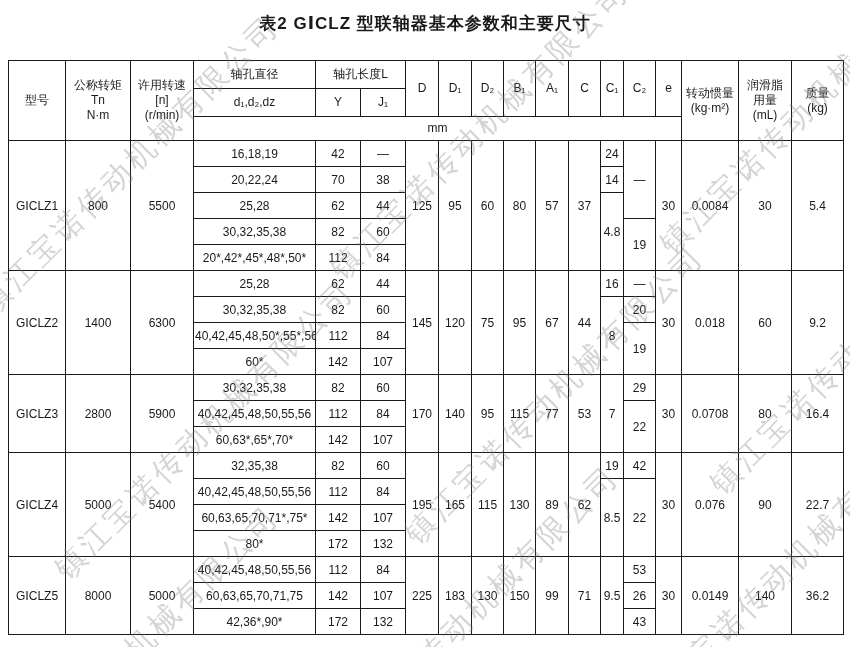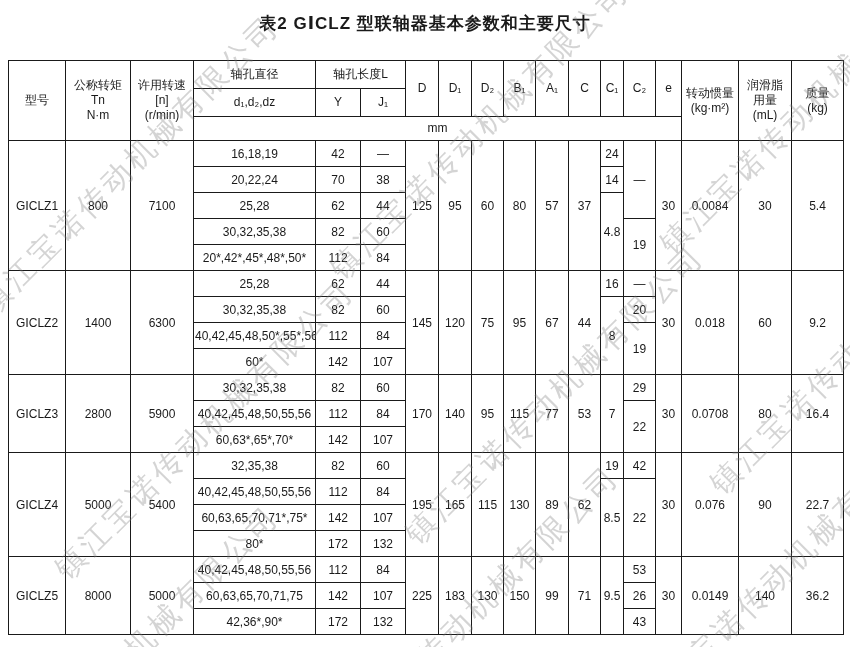--- a/index.html
+++ b/index.html
@@ -96,21 +96,21 @@
       <th>J₁</th>
     </tr>
     <tr class="hu">
       <th colspan="12">mm</th>
     </tr>
   </thead>
   <tbody id="tbody">
       <tr>
         <td rowspan="5">GⅠCLZ1</td>
         <td rowspan="5">800</td>
-        <td rowspan="5">7100</td>
+        <td rowspan="5">5500</td>
         <td class="dvals">16,18,19</td>
         <td>42</td>
         <td>—</td>
         <td rowspan="5">125</td>
         <td rowspan="5">95</td>
         <td rowspan="5">60</td>
         <td rowspan="5">80</td>
         <td rowspan="5">57</td>
         <td rowspan="5">37</td>
         <td>24</td>

